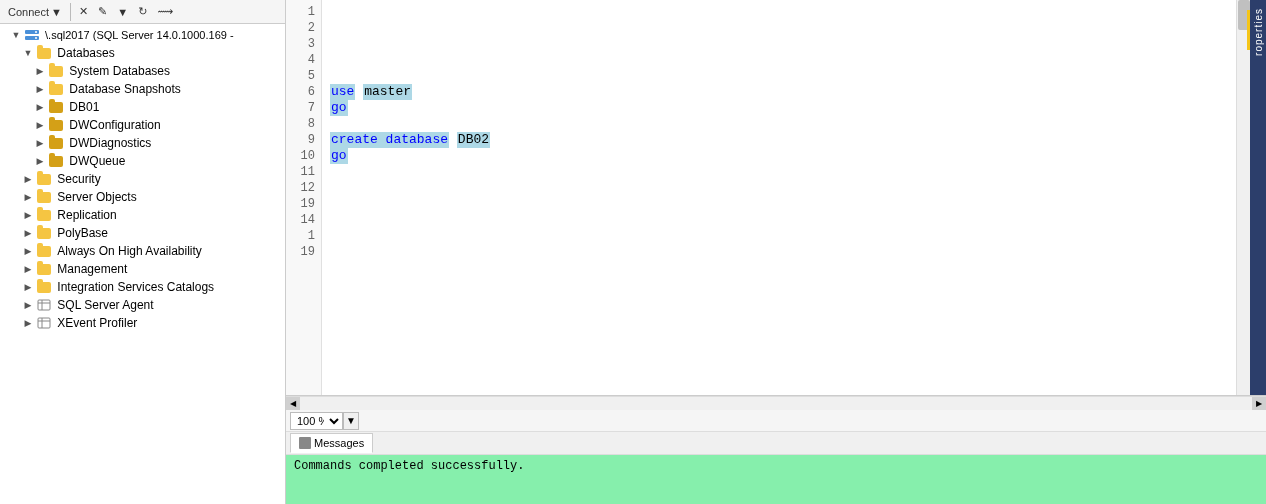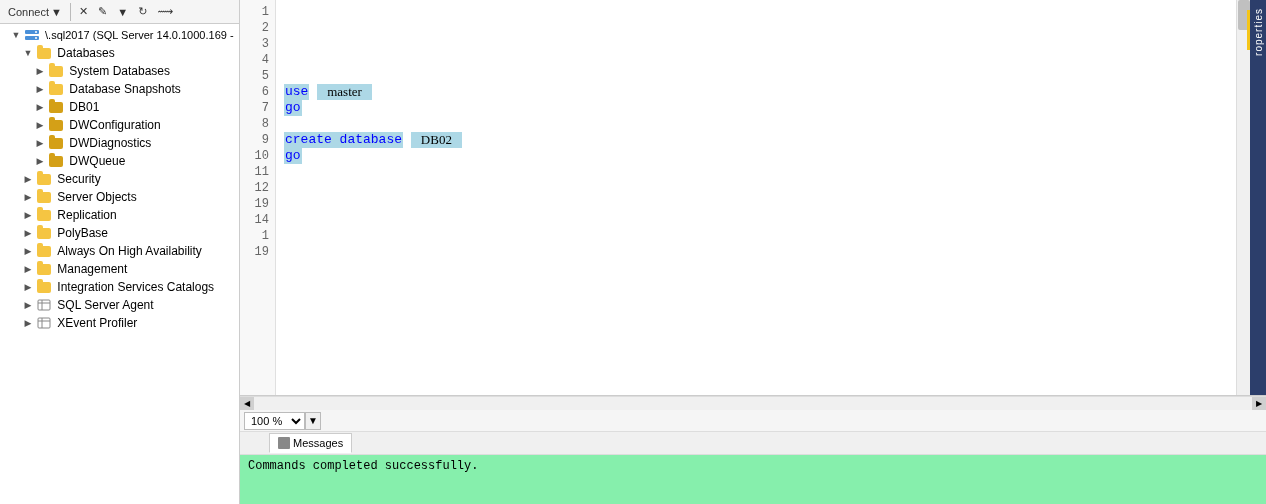--- a/index.html
+++ b/index.html
@@ -33,21 +33,21 @@
 
     
     .main-layout {
       display: flex;
       flex: 1;
       overflow: hidden;
     }
 
     
     .object-explorer {
-      width: 240px;
+      width: 286px;
       background: #fff;
       border-right: 1px solid #ccc;
       display: flex;
       flex-direction: column;
       flex-shrink: 0;
       overflow: hidden;
     }
 
     .oe-toolbar {
       background: #f5f5f5;
@@ -184,22 +184,21 @@
       align-items: center;
     }
     .kw-highlight {
       background: #add8e6;
       color: #0000ff;
       padding: 0 1px;
     }
     .kw-highlight-db {
       background: #add8e6;
       color: #000;
-      padding: 0 10px;
-      font-family: Liberation Serif, serif;
+      padding: 0 1px;
     }
 
     
     .properties-sidebar {
       width: 16px;
       background: #2c3e6b;
       display: flex;
       flex-direction: column;
       align-items: center;
       justify-content: flex-start;
@@ -231,21 +230,21 @@
       height: 22px;
       border-bottom: 1px solid #ddd;
       background: #f5f5f5;
     }
     .zoom-select {
       font-size: 11px;
       border: 1px solid #bbb;
       background: #fff;
       padding: 0 2px;
       height: 18px;
-      width: 61px;
+      width: 53px;
     }
     .zoom-btn {
       background: #f0f0f0;
       border: 1px solid #bbb;
       width: 16px;
       height: 18px;
       cursor: pointer;
       font-size: 10px;
       display: flex;
       align-items: center;
@@ -268,21 +267,20 @@
       border: 1px solid #ccc;
       border-bottom: none;
       background: #e8e8e8;
       cursor: pointer;
       font-size: 11px;
       height: 20px;
     }
     .tab-item.active {
       background: #fff;
       border-bottom: 1px solid #fff;
-      margin-left: 25px;
     }
     .tab-icon {
       width: 12px;
       height: 12px;
       background: #888;
       border-radius: 1px;
     }
 
     .messages-panel {
       background: #86efac;

